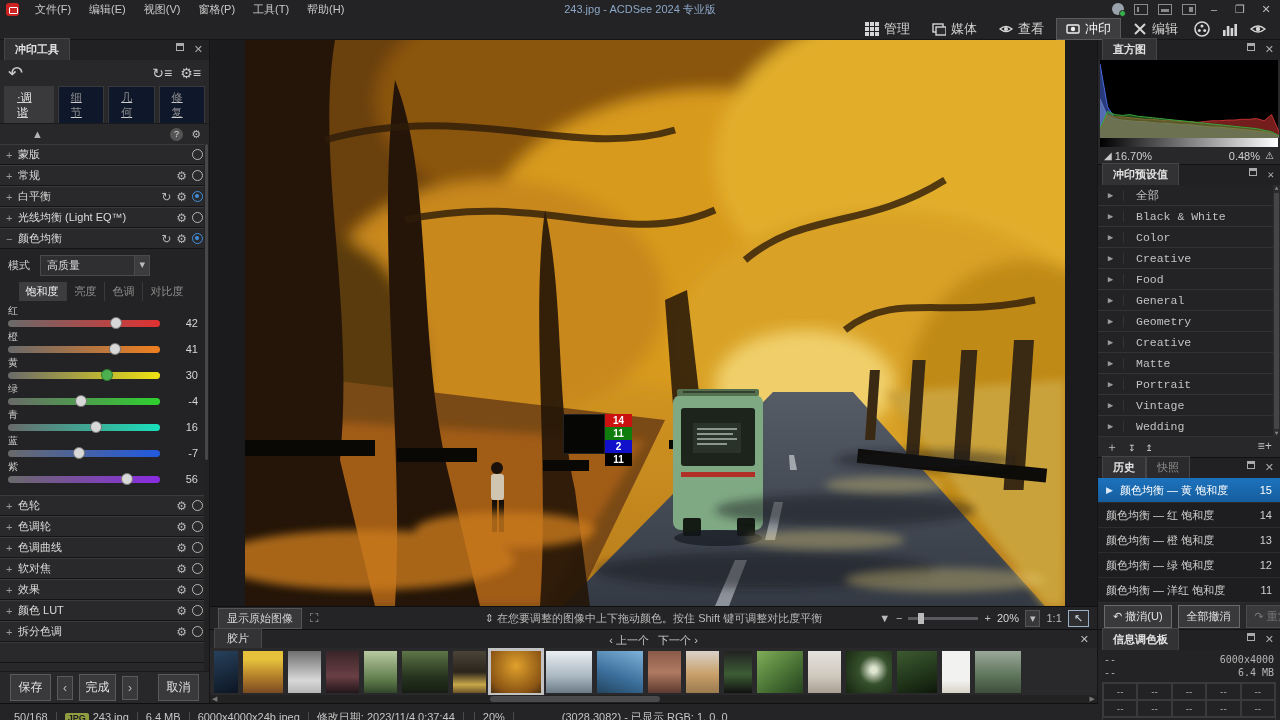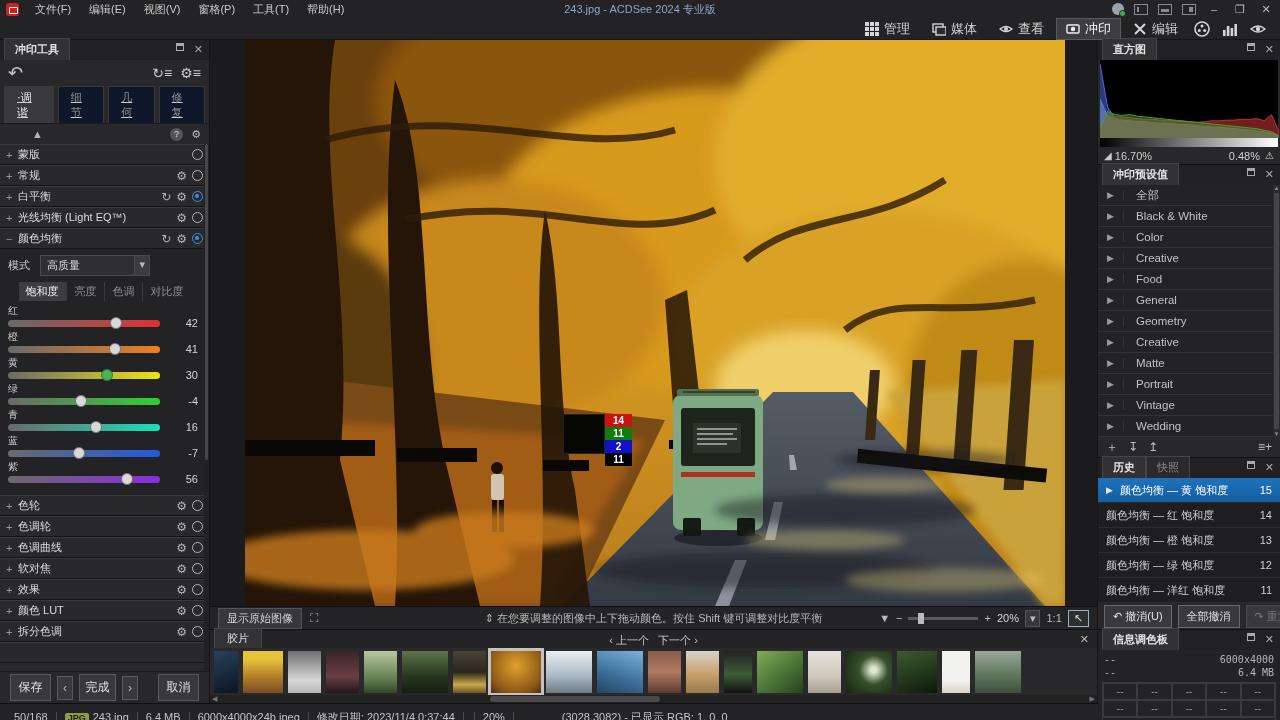--- a/index.html
+++ b/index.html
@@ -686,21 +686,21 @@
       <div class="histo-stats">
         <span class="warn-sm">◢</span>&nbsp;
         <span>16.70%</span>
         <span class="r">
           <span>0.48%</span>
           <span class="warn-sm">⚠</span>
         </span>
       </div>
     </div>
 
-    <div class="rp-panel" style="position:relative;">
+    <div class="rp-panel" style="position:relative;font-family:Liberation Mono, monospace;">
       <div class="panel-tabrow">
         <div class="panel-tab">冲印预设值</div>
         <div class="ctrls">
             <span class="pinico"></span>
             <span class="xico">✕</span>
           </div>
       </div>
       <div class="preset-list" id="preset-list" style="position:relative;">
         <div class="preset-row">
             <span class="arr">▶</span>

